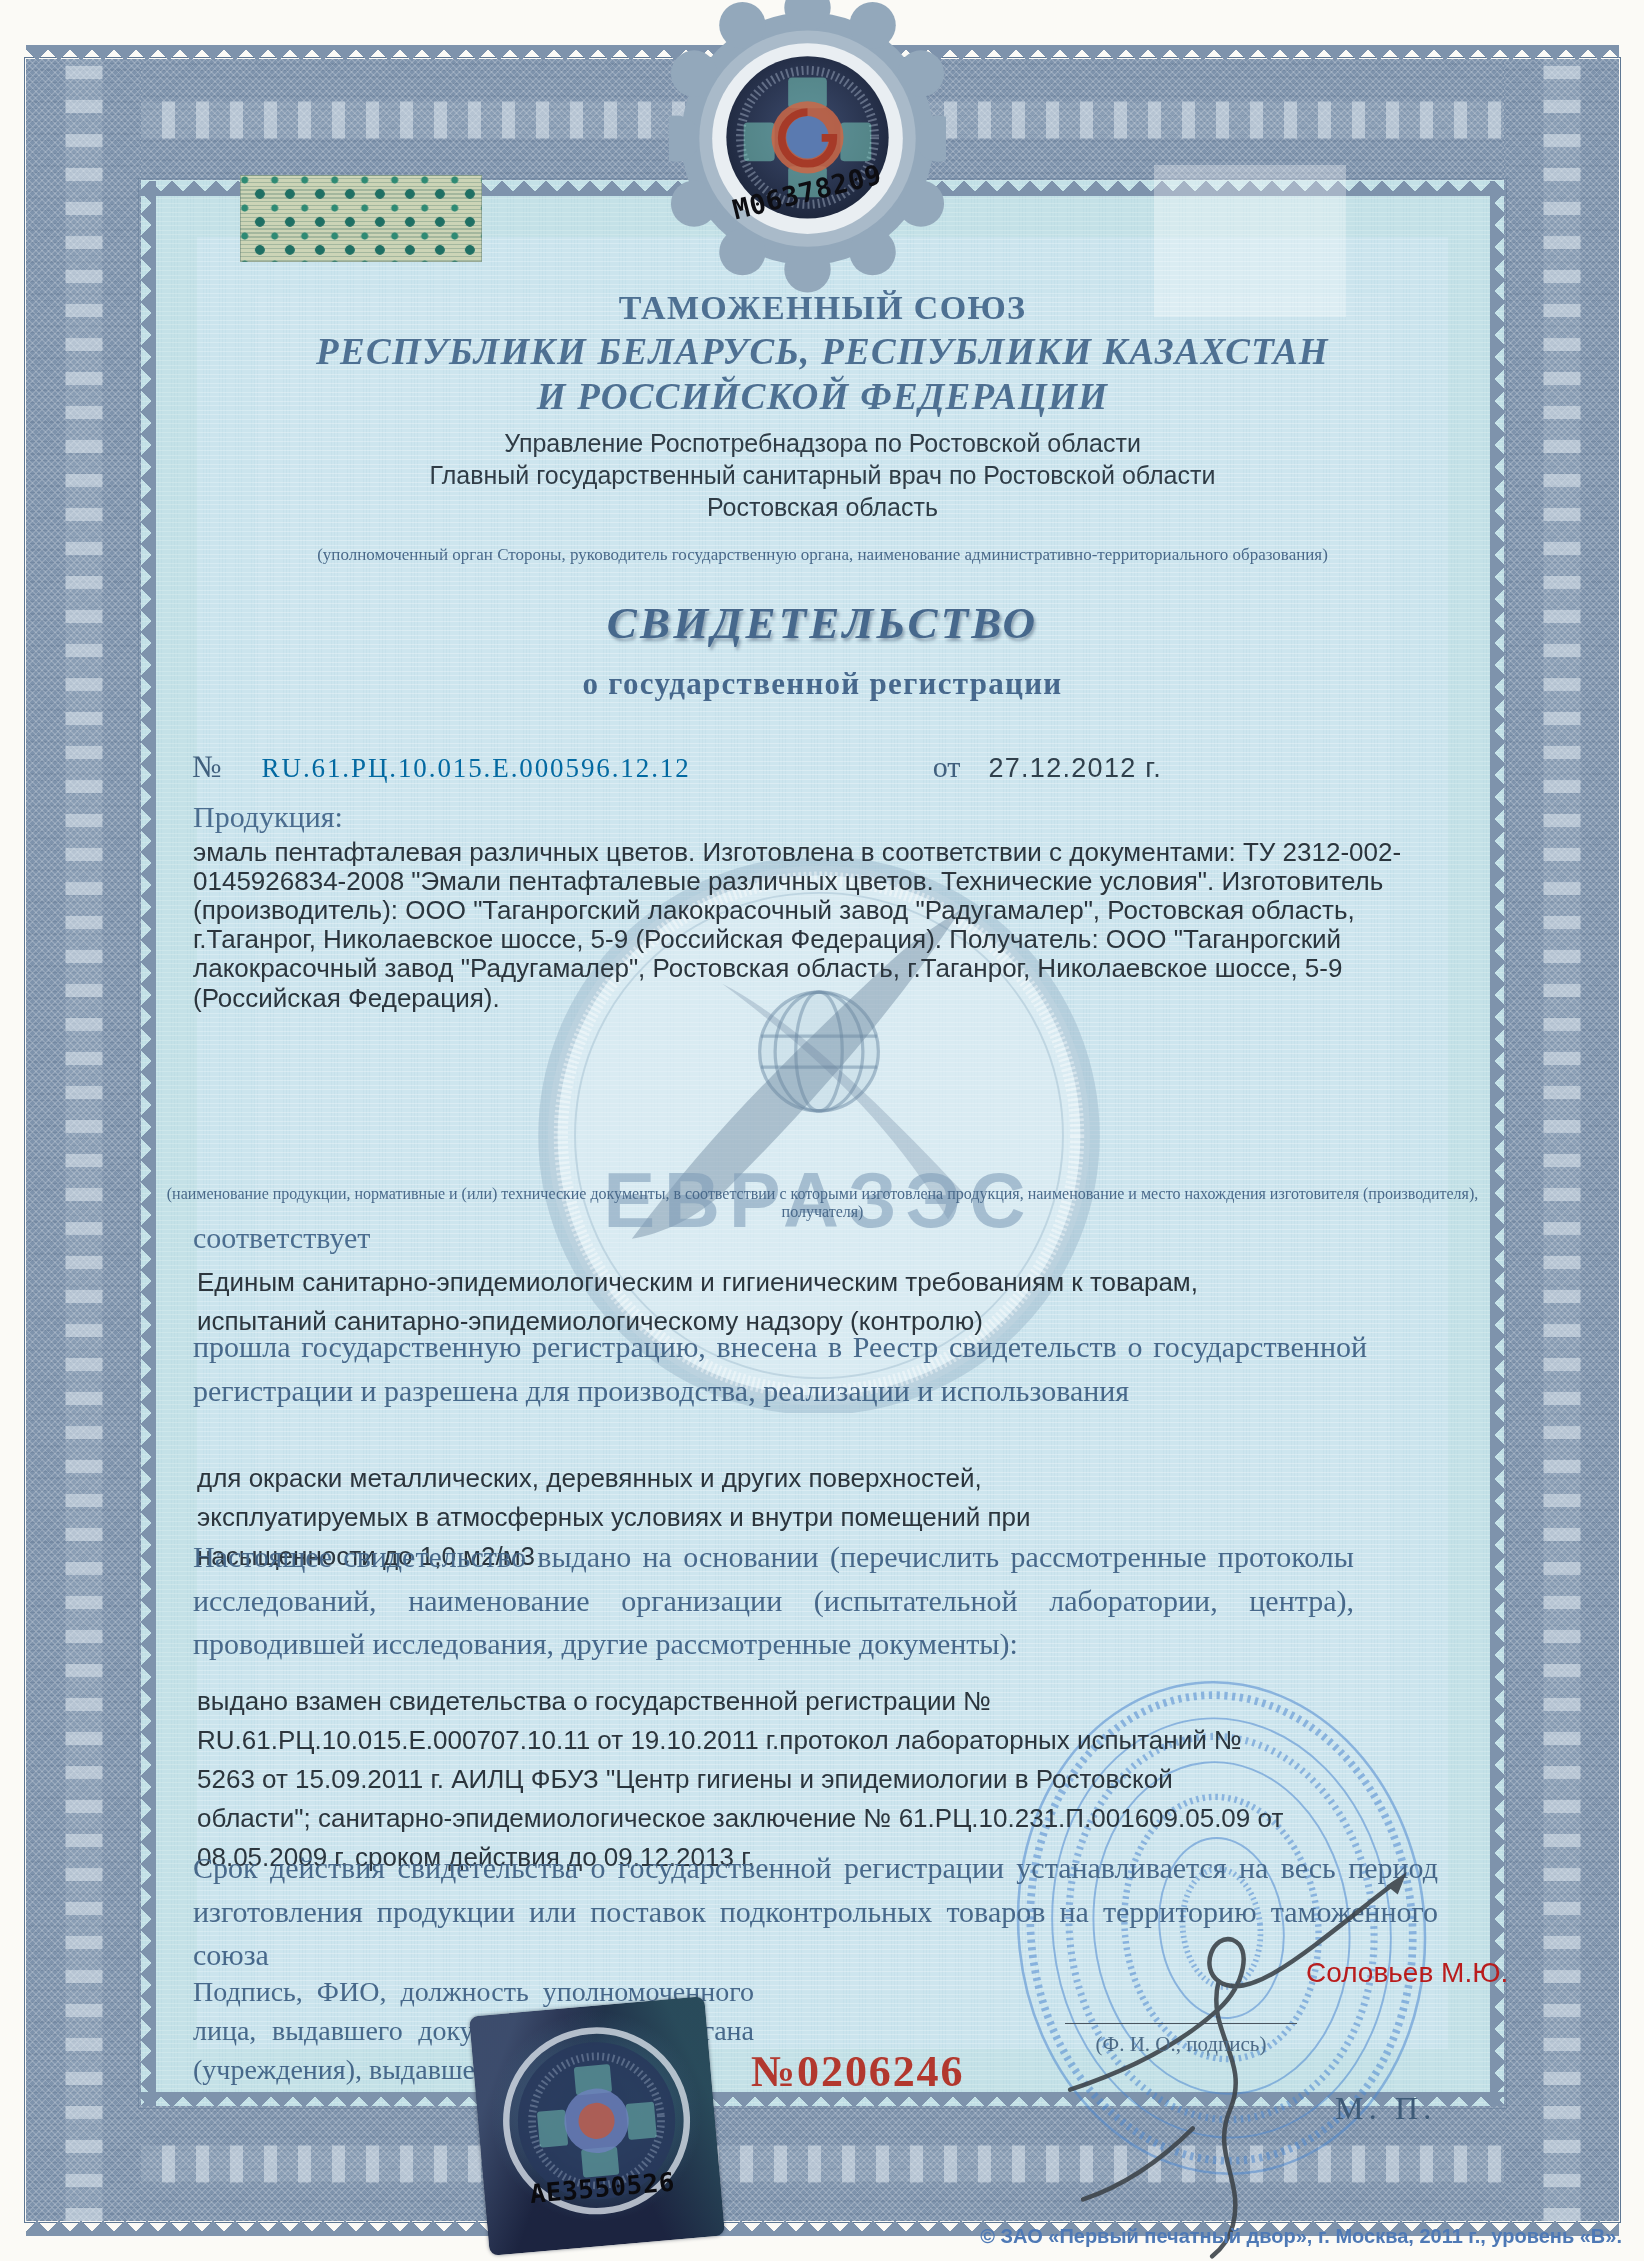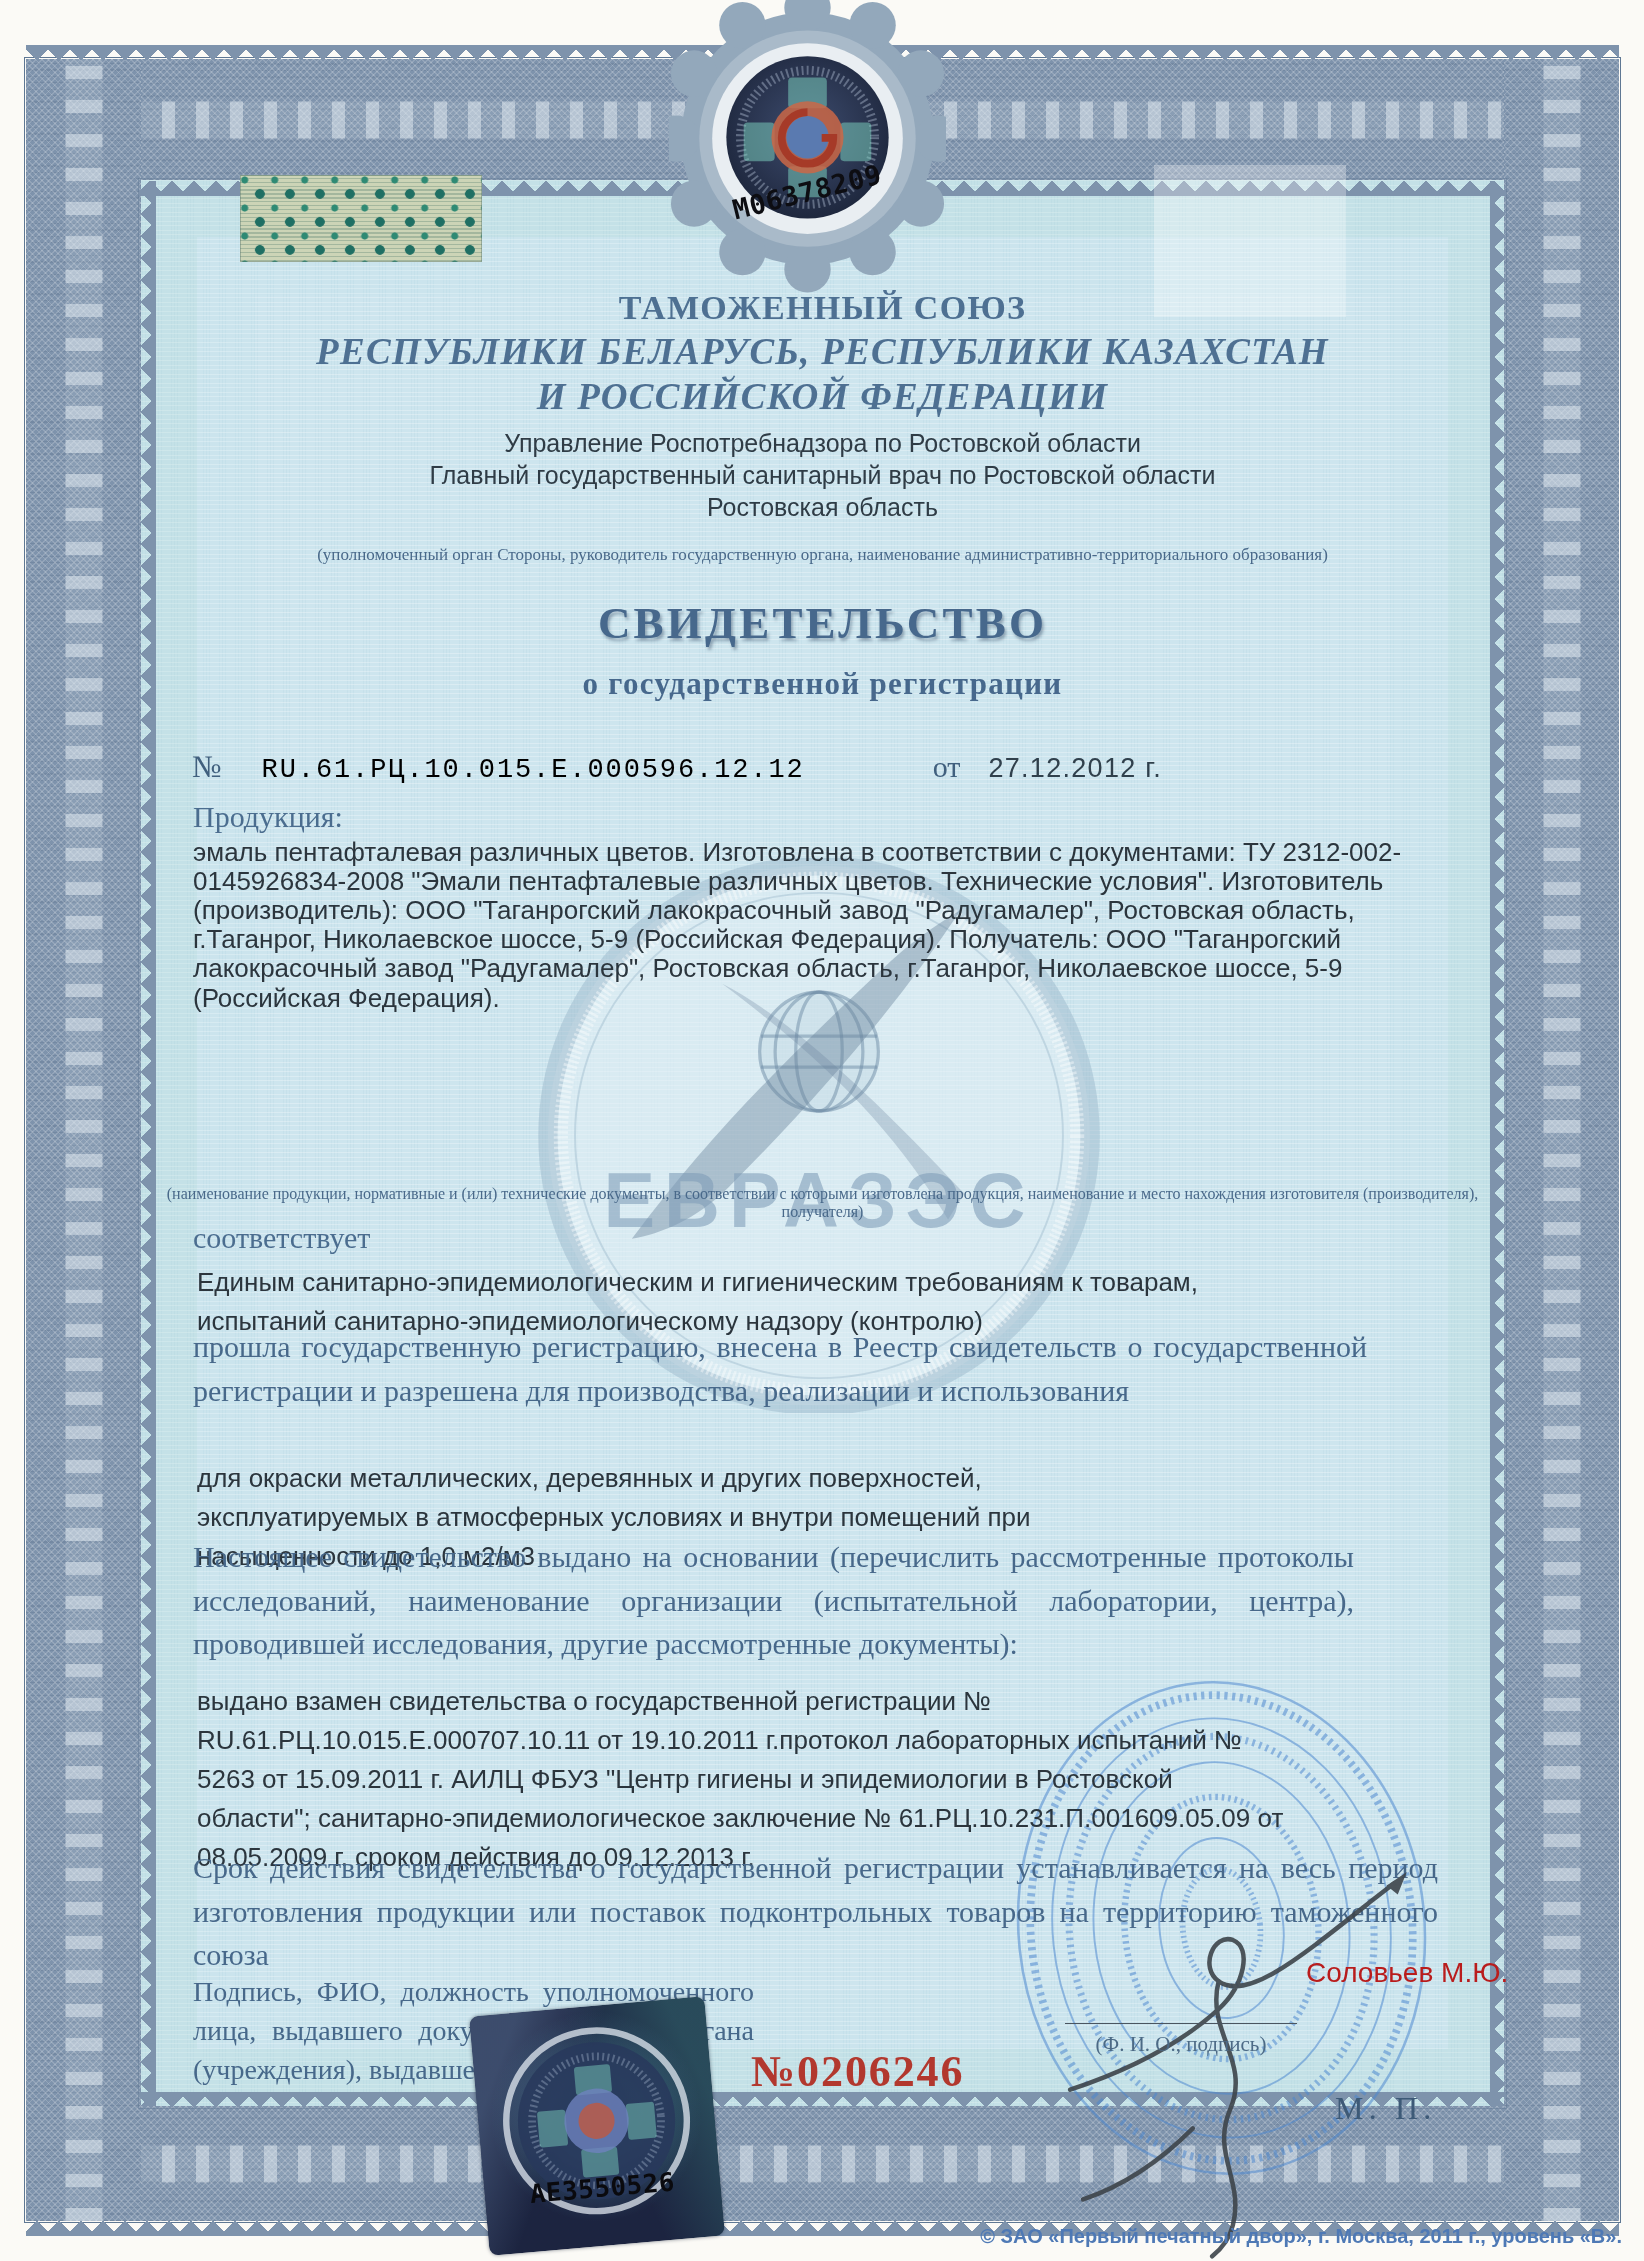--- a/index.html
+++ b/index.html
@@ -70,21 +70,21 @@
   .abs{position:absolute;z-index:7;}
   .center{left:139px;right:139px;text-align:center;}
   .hdr1{font-weight:bold;font-size:34px;letter-spacing:1.3px;color:#4e7092;}
   .hdr2{font-weight:bold;font-size:37px;letter-spacing:1.3px;color:#4e7092;line-height:1.18;font-style:italic;}
   .auth{font-family:"Liberation Sans",sans-serif;font-size:25px;color:#2f3c46;line-height:1.3;}
   .cap{font-size:17px;color:#49698a;}
   .title-main{font-weight:bold;font-size:45px;letter-spacing:3.2px;color:#47688c;text-shadow:1.9px 2.6px 3.2px rgba(30,50,80,.38);}
   .title-sub{font-weight:bold;font-size:31px;letter-spacing:1.3px;color:#47688c;}
   .numrow{left:192px;right:193px;top:742px;display:flex;align-items:baseline;}
   .no-label{font-size:31px;color:#41607e;}
-  .no-value{font-family:Liberation Mono, monospace;font-size:27px;color:#000000;letter-spacing:1.9px;margin-left:40px;}
+  .no-value{font-family:Liberation Serif, serif;font-size:27px;color:#0369a1;letter-spacing:1.9px;margin-left:40px;}
   .date-label{font-size:30px;color:#41607e;margin-right:28px;}
   .date-value{font-family:"Liberation Sans",sans-serif;font-size:27px;color:#30404c;letter-spacing:1.3px;}
   .sp{flex:1;}
   .label-ser{font-size:30px;color:#4b6d8f;}
   .sans-par{font-family:"Liberation Sans",sans-serif;font-size:26px;color:#2b353d;line-height:1.12;}
   .sans-par2{font-family:"Liberation Sans",sans-serif;font-size:26px;color:#2b353d;line-height:1.5;}
   .ser-par{font-size:30px;color:#47688a;line-height:1.45;text-align:justify;}
   .ser-par:after{content:"";display:inline-block;width:0;}
 
   
@@ -183,21 +183,21 @@
   </div>
 
   <div class="abs center hdr1" style="top:289px;">ТАМОЖЕННЫЙ СОЮЗ</div>
   <div class="abs center hdr2" style="top:330px;">РЕСПУБЛИКИ БЕЛАРУСЬ, РЕСПУБЛИКИ КАЗАХСТАН</div>
   <div class="abs center hdr2" style="top:375px;">И РОССИЙСКОЙ ФЕДЕРАЦИИ</div>
   <div class="abs center auth" style="top:427px;">Управление Роспотребнадзора по Ростовской области</div>
   <div class="abs center auth" style="top:459px;">Главный государственный санитарный врач по Ростовской области</div>
   <div class="abs center auth" style="top:491px;">Ростовская область</div>
   <div class="abs center cap" style="top:545px;">(уполномоченный орган Стороны, руководитель государственную органа, наименование административно-территориального образования)</div>
 
-  <div class="abs center title-main" style="top:597px;">СВИДЕТЕЛЬСТВО</div>
+  <div class="abs center title-main" style="top:597px;font-style:italic;">СВИДЕТЕЛЬСТВО</div>
   <div class="abs center title-sub" style="top:666px;">о государственной регистрации</div>
 
   <div class="abs numrow">
     <span class="no-label">№</span>
     <span class="no-value">RU.61.РЦ.10.015.Е.000596.12.12</span>
     <span class="sp"></span>
     <span class="date-label">от</span>
     <span class="date-value" style="margin-right:290px;margin-top:11px;">27.12.2012 г.</span>
   </div>
 

